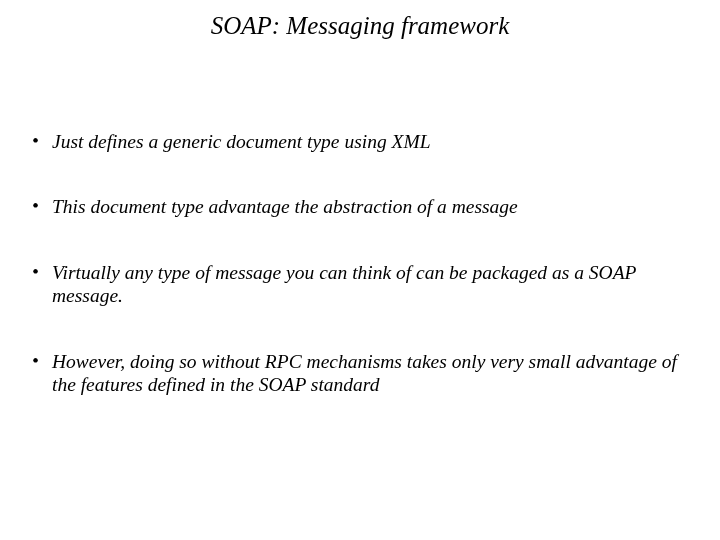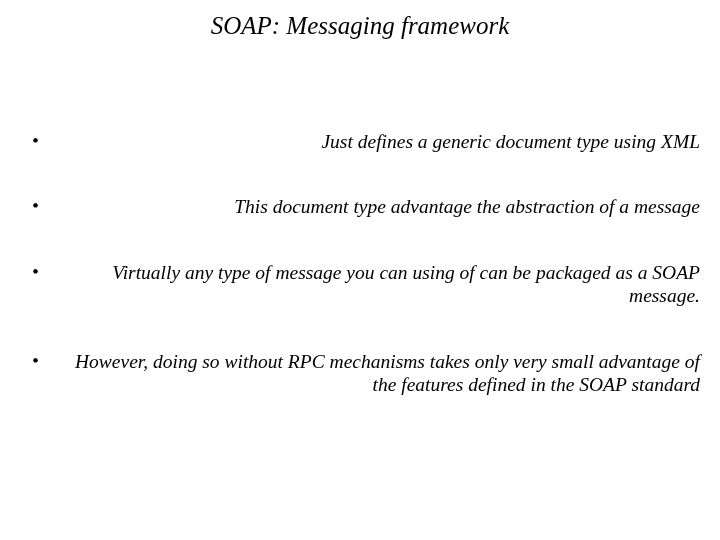--- a/index.html
+++ b/index.html
@@ -27,34 +27,33 @@
     .bullets {
       list-style: none;
       padding-left: 12px;
     }
     .bullets li {
       position: relative;
       padding-left: 20px;
       font-size: 19.5px;
       line-height: 1.2;
       margin-bottom: 42px;
-      text-align: right;
     }
     .bullets li::before {
       content: "•";
       position: absolute;
       left: 0;
       top: 0;
       font-size: 19px;
     }
   </style>
 </head>
 <body>
 
 <div class="slide">
   <h1 class="title">SOAP: Messaging framework</h1>
   <ul class="bullets">
     <li>Just defines a generic document type using XML</li>
     <li>This document type advantage the abstraction of a message</li>
-    <li>Virtually any type of message you can using of can be packaged as a SOAP message.</li>
+    <li>Virtually any type of message you can think of can be packaged as a SOAP message.</li>
     <li>However, doing so without RPC mechanisms takes only very small advantage of the features defined in the SOAP standard</li>
   </ul>
 </div>
 
 </body></html>

